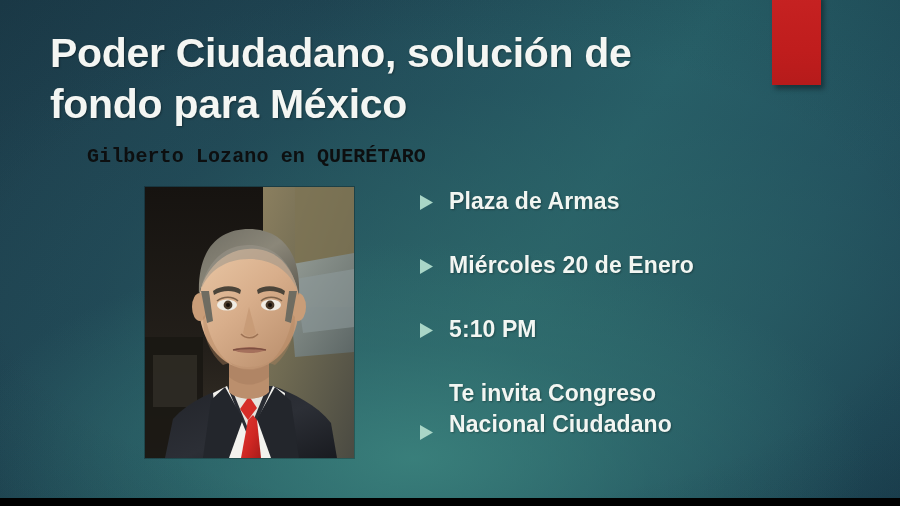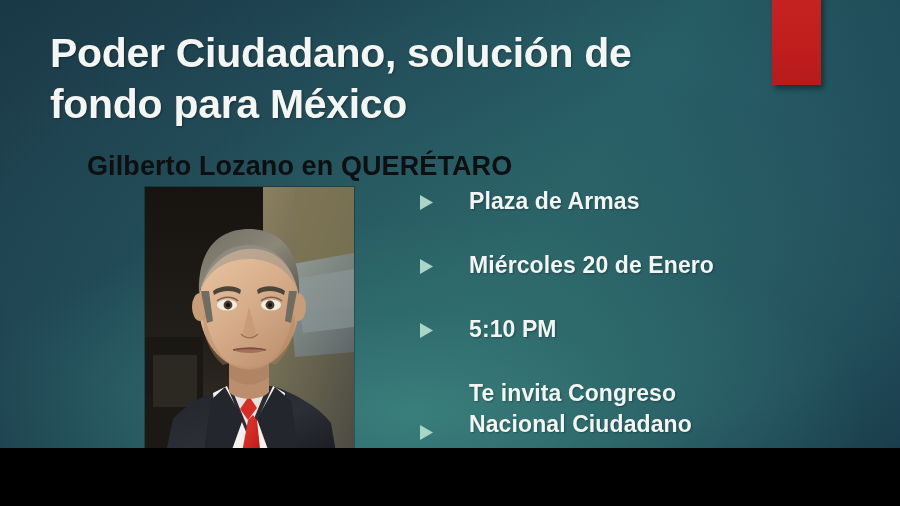--- a/index.html
+++ b/index.html
@@ -7,21 +7,21 @@
     padding: 0;
     background: #000;
   }
   body {
     font-family: "Liberation Sans", sans-serif;
   }
 
   #slide {
     position: relative;
     width: 900px;
-    height: 448px;
+    height: 498px;
     overflow: hidden;
     background-color: #24505c;
     background-image:
       radial-gradient(ellipse 70% 60% at 46% 92%, rgba(60,132,126,0.85) 0%, rgba(52,118,116,0.45) 38%, rgba(40,92,98,0.0) 72%),
       radial-gradient(ellipse 90% 80% at 58% 60%, rgba(46,104,105,0.7) 0%, rgba(38,86,95,0.25) 52%, rgba(30,70,84,0.0) 80%),
       linear-gradient(125deg, #1d3d4b 0%, #204654 26%, #286169 58%, #235360 78%, #1b3f4f 100%);
   }
 
   
   #vignette {
@@ -54,26 +54,27 @@
     font-weight: bold;
     line-height: 51px;
     letter-spacing: -0.3px;
     text-shadow: 1px 1px 2px rgba(0,0,0,0.35);
   }
 
   
   .subtitle {
     position: absolute;
     left: 87px;
-    top: 151px;
+    top: 145px;
     color: #0d0f10;
-    font-size: 27px;
+    font-size: 20px;
     font-weight: bold;
     letter-spacing: 0.1px;
     white-space: nowrap;
+    font-family: Liberation Mono, monospace;
   }
 
   
   .photo {
     position: absolute;
     left: 145px;
     top: 187px;
     width: 209px;
     height: 271px;
     overflow: hidden;
@@ -86,21 +87,20 @@
   .bullets {
     position: absolute;
     left: 420px;
     top: 186px;
     width: 430px;
   }
   .bullet-row {
     display: flex;
     align-items: flex-start;
     margin-bottom: 33px;
-    gap: 20px;
   }
   .bullet-row.last { margin-bottom: 0; align-items: flex-end; }
   .bullet-marker {
     flex: 0 0 auto;
     width: 13px;
     height: 15px;
     margin-top: 9px;
     margin-right: 16px;
   }
   .bullet-marker svg { display: block; }

